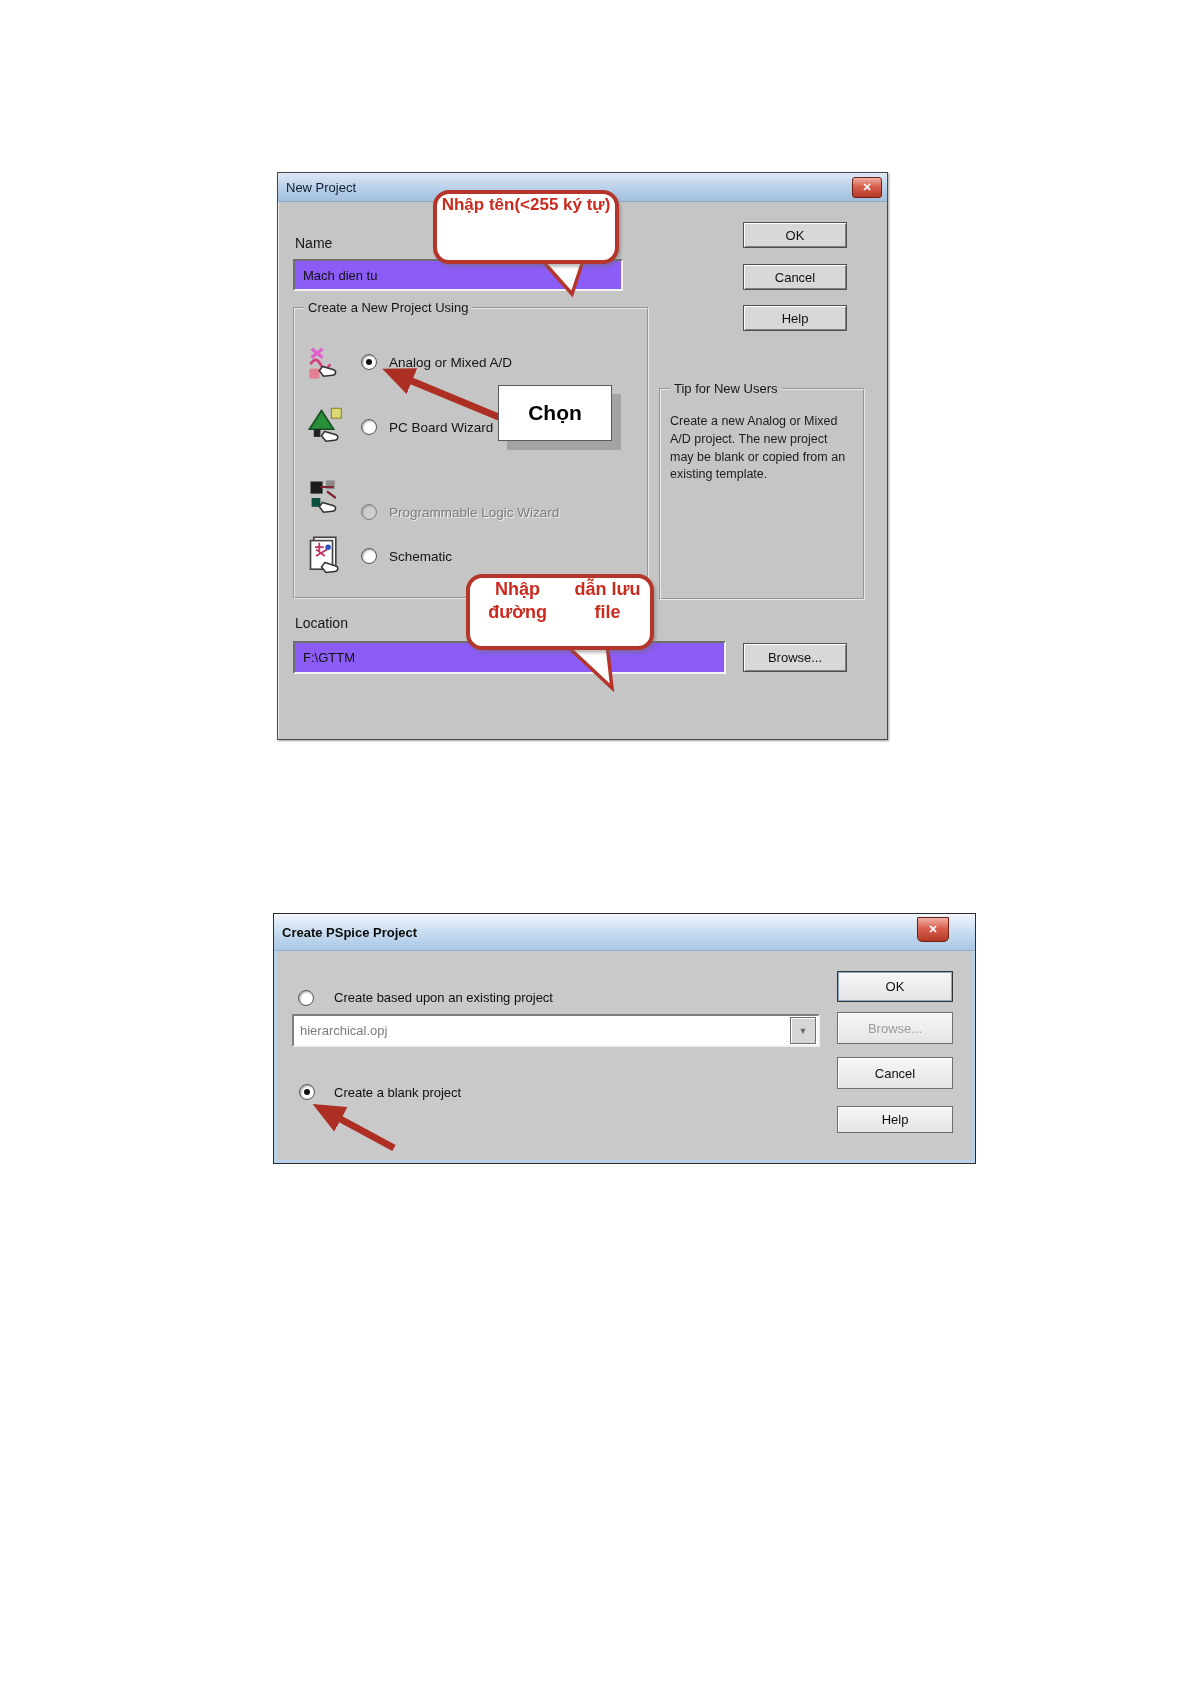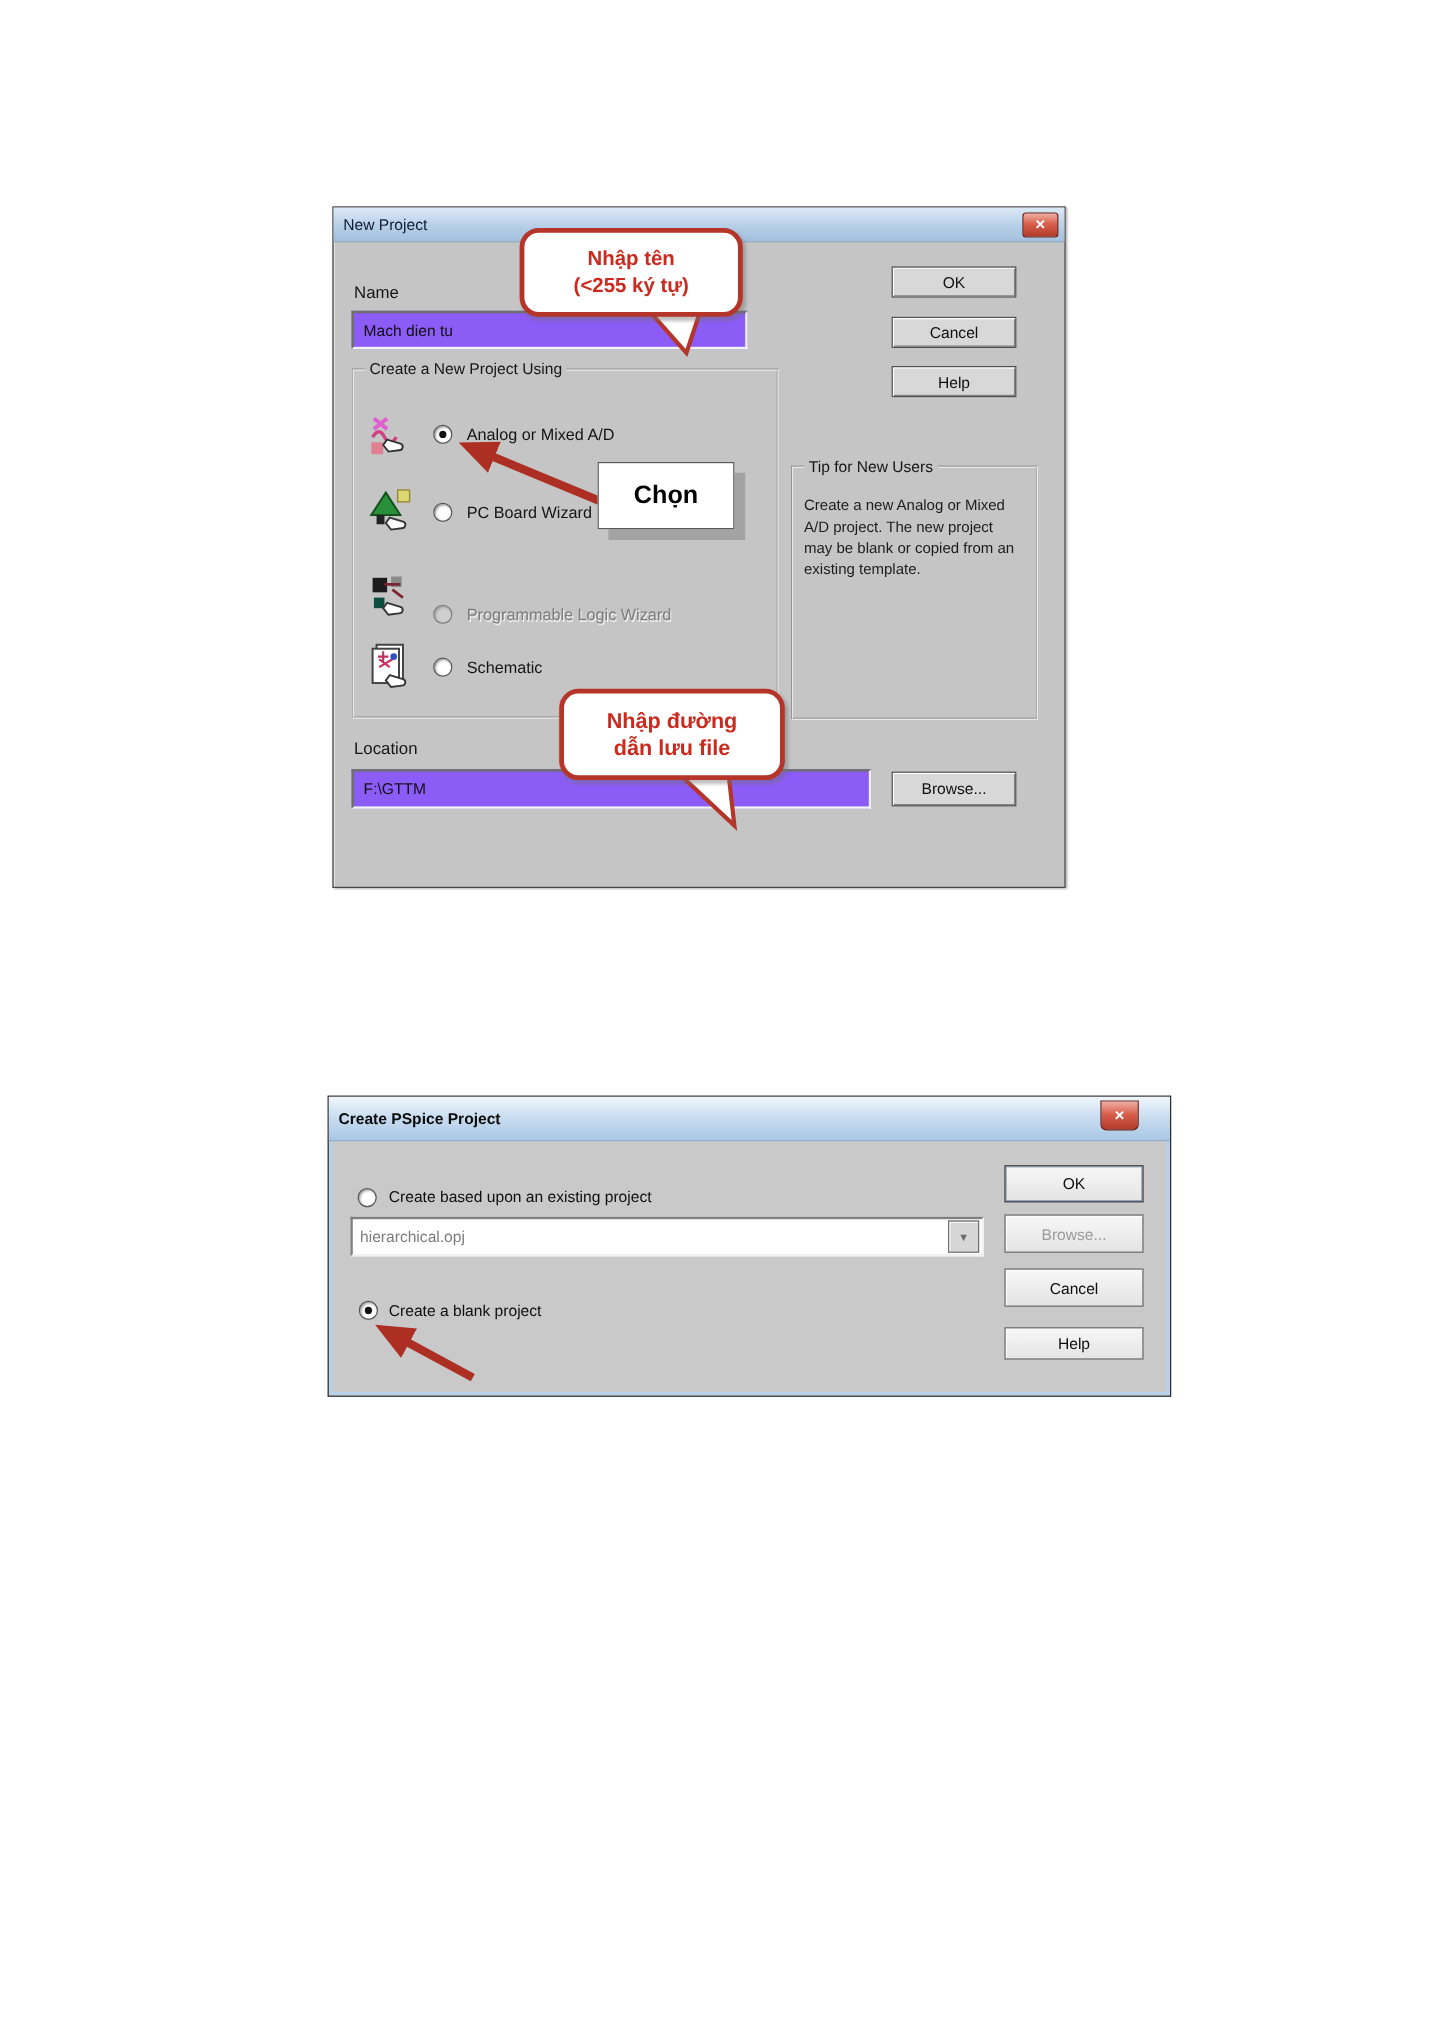--- a/index.html
+++ b/index.html
@@ -58,26 +58,26 @@
   .b7.default{border:1px solid #353535;box-shadow:inset 0 0 0 1px #8fa9c4, inset 1px 1px 0 #fff;}
   .b7.disabled{color:#9b9b9b;}
   #combo{position:absolute;left:18px;top:100px;width:528px;height:33px;box-sizing:border-box;
          background:#ffffff;border-top:2px solid #7f7f7f;border-left:2px solid #7f7f7f;
          border-bottom:2px solid #f1f1f1;border-right:2px solid #f1f1f1;
          display:flex;align-items:center;cursor:pointer;}
   #combo .cval{padding-left:6px;font-size:13px;color:#7c7c7c;flex:1;}
   #combo .cbtn{width:24px;height:25px;margin-right:2px;display:flex;align-items:center;justify-content:center;
          background:#d6d6d6;border:1px solid #6f6f6f;box-shadow:inset 1px 1px 0 #fff;
          font-size:9px;color:#6a6a6a;}
-  #win2 .rlabel{position:absolute;font-size:13px;color:#0f0f0f;white-space:nowrap;}
+  #win2 .rlabel{position:absolute;font-size:13px;color:#0f0f0f;white-space:nowrap;margin-left:10px;}
 
   
   .callout{position:absolute;z-index:6;box-sizing:content-box;background:#fff;border:4px solid #b5352a;
            border-radius:16px;color:#cb2a1e;font-weight:bold;text-align:center;
-           display:flex;flex-direction:column;justify-content:center;
+           display:flex;flex-direction:row;justify-content:center;
            box-shadow:2px 3px 3px rgba(110,110,110,.45);}
   #callout1{left:433px;top:190px;width:178px;height:66px;font-size:17px;line-height:1.3;}
   #callout2{left:466px;top:574px;width:180px;height:68px;font-size:18px;line-height:1.25;}
   #chonBox{position:absolute;left:498px;top:385px;width:112px;height:54px;z-index:6;
            background:#fff;border:1px solid #5a5a5a;display:flex;align-items:center;justify-content:center;
            font-size:21px;font-weight:bold;color:#000;
            box-shadow:9px 9px 0 rgba(135,135,135,.55);}
   #overlay{position:absolute;left:0;top:0;z-index:5;pointer-events:none;}
 
   

